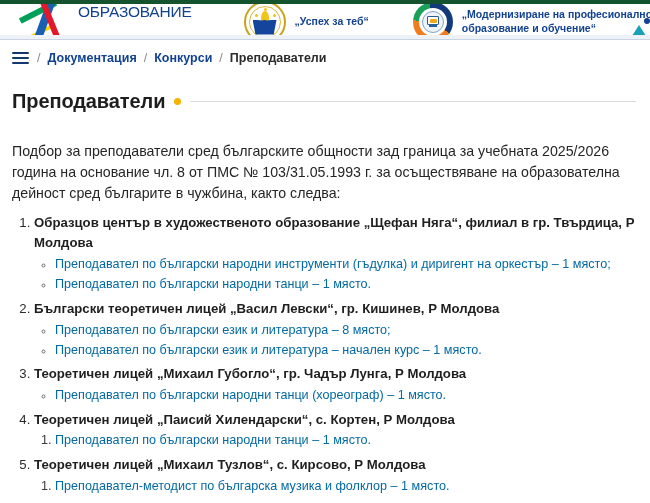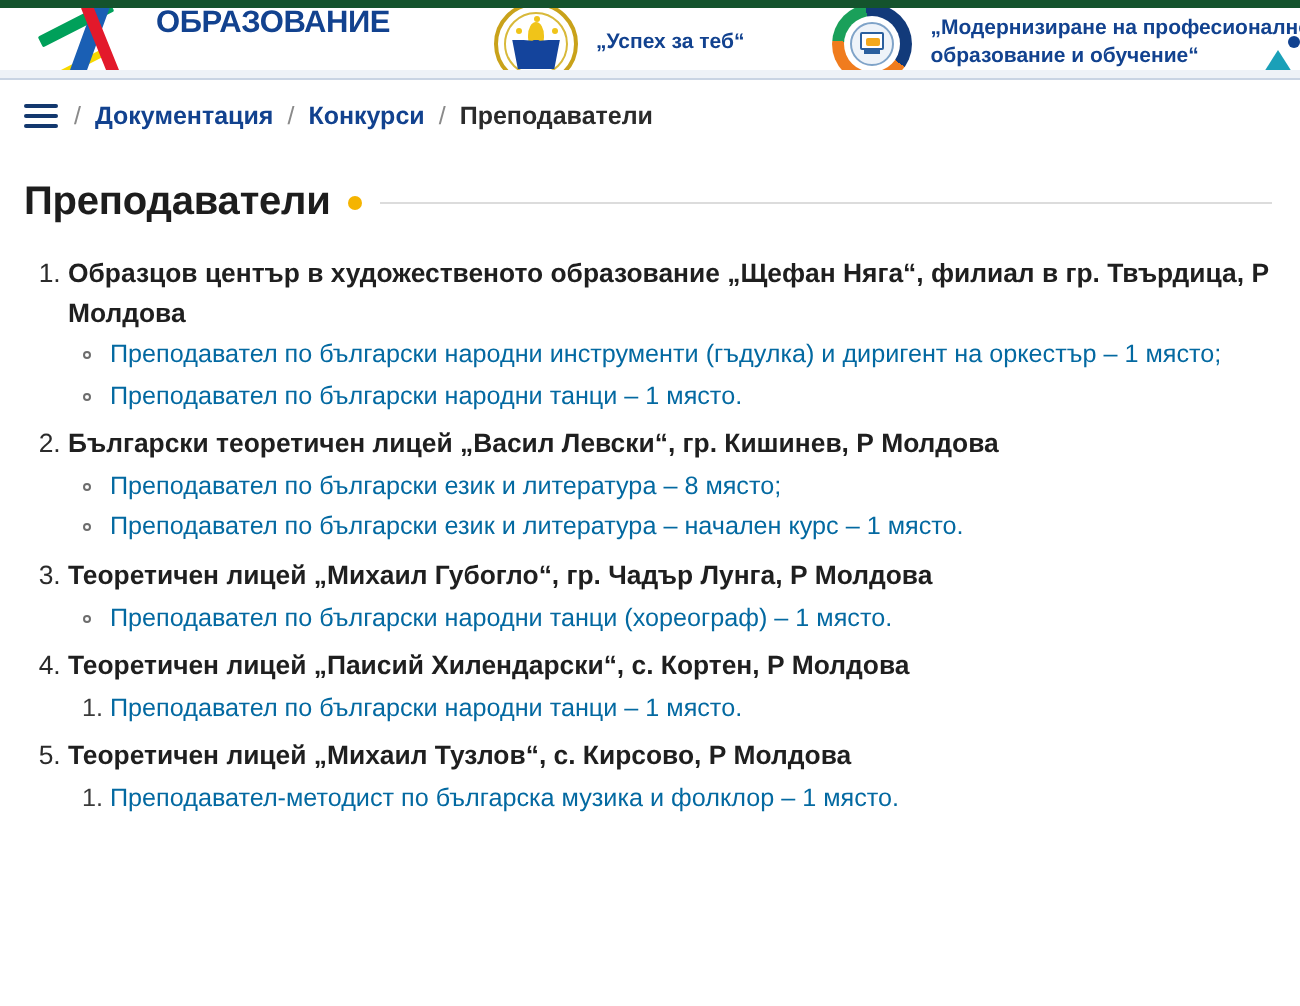--- a/index.html
+++ b/index.html
@@ -67,21 +67,21 @@
   .prog-text { margin-left: 6px; line-height: 1.05; }
   .prog-kicker {
     font-size: 7.5px;
     letter-spacing: 2.1px;
     color: #1a3f8f;
     font-weight: bold;
     text-align: center;
   }
   .prog-title {
     font-size: 15.5px;
-    font-weight: bold;
+    font-weight: normal;
     color: #12428f;
     letter-spacing: -0.2px;
     text-align: center;
   }
   .prog-years {
     font-size: 9.5px;
     font-weight: bold;
     color: #12428f;
     letter-spacing: 0.6px;
     text-align: center;
@@ -390,20 +390,21 @@
   <span class="crumb-current">Преподаватели</span>
 </nav>
 
 <div class="page-head">
   <h1 class="page-title">Преподаватели</h1>
   <span class="title-dot"></span>
   <span class="title-rule"></span>
 </div>
 
 <div class="content">
+  <p class="intro">Подбор за преподаватели сред българските общности зад граница за учебната 2025/2026 година на основание чл. 8 от ПМС № 103/31.05.1993 г. за осъществяване на образователна дейност сред българите в чужбина, както следва:</p>
 
   <ol class="top-list" id="vacancy-list">
       <li><span>Образцов център в художественото образование „Щефан Няга“, филиал в гр. Твърдица, Р Молдова</span><ul class="sub-list">
           <li>Преподавател по български народни инструменти (гъдулка) и диригент на оркестър – 1 място;</li>
           <li>Преподавател по български народни танци – 1 място.</li>
         </ul></li>
       <li><span>Български теоретичен лицей „Васил Левски“, гр. Кишинев, Р Молдова</span><ul class="sub-list">
           <li>Преподавател по български език и литература – 8 място;</li>
           <li>Преподавател по български език и литература – начален курс – 1 място.</li>
         </ul></li>

